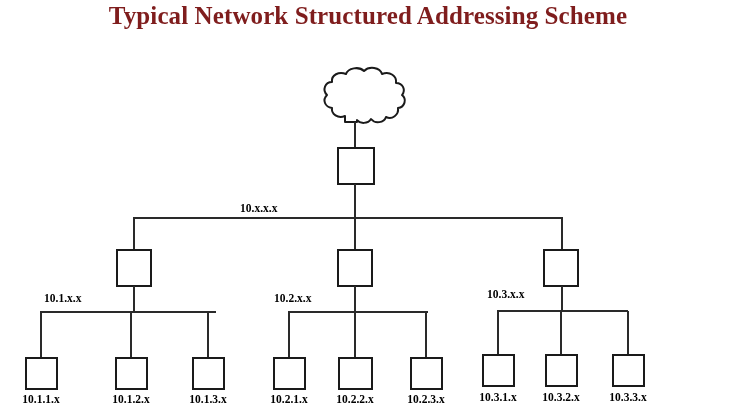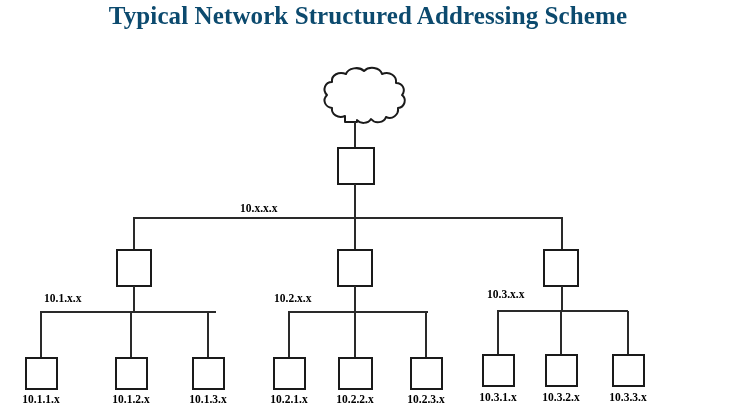--- a/index.html
+++ b/index.html
@@ -19,21 +19,21 @@
   #page-title {
     position: absolute;
     left: 0;
     top: 2px;
     width: 736px;
     text-align: center;
     font-family: "Liberation Serif", "DejaVu Serif", serif;
     font-weight: bold;
     font-size: 25px;
     letter-spacing: 0.1px;
-    color: #0c4a6e;
+    color: #7f1d1d;
     white-space: nowrap;
   }
   #diagram-canvas {
     position: absolute;
     left: 0;
     top: 0;
     width: 738px;
     height: 416px;
   }
   .node-box {

